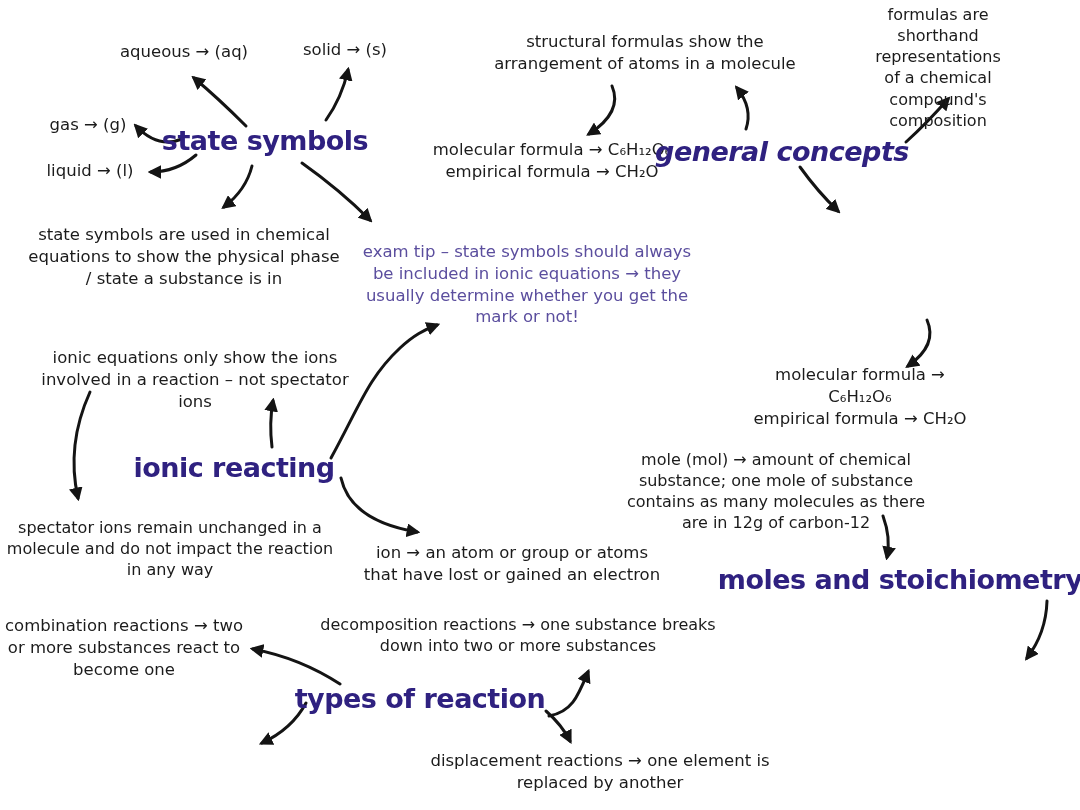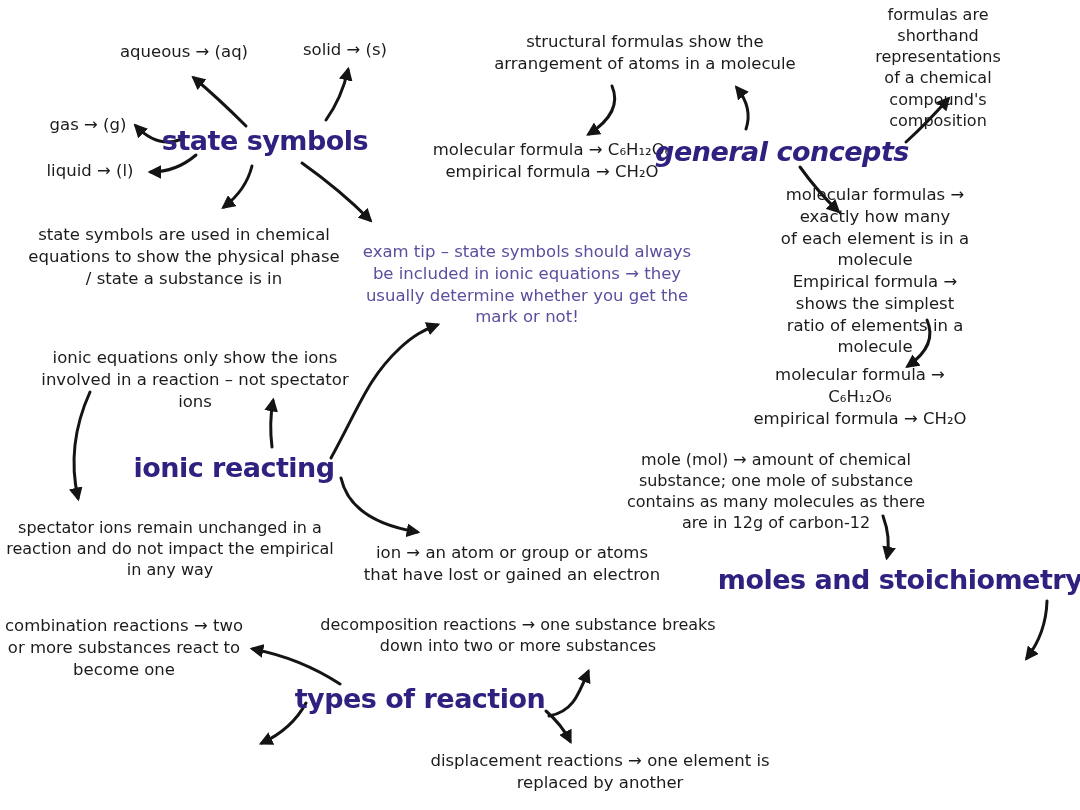--- a/index.html
+++ b/index.html
@@ -103,38 +103,34 @@
 / state a substance is in</div>
 
   <div class="node" style="left:645px; top:53px;">structural formulas show the
 arrangement of atoms in a molecule</div>
   <div class="node small-wide" style="left:938px; top:57px;">chemical formulas are shorthand
 representations of a chemical
 compound's composition</div>
   <div class="node" style="left:552px; top:161px;">molecular formula → C₆H₁₂O₆
 empirical formula → CH₂O</div>
   <div class="node heading" style="left:782px; top:152px;font-style:italic;">general concepts</div>
-  <div class="node" style="left:875px; top:271px;">molecular formulas → exactly how many
-of each element is in a molecule
-Empirical formula → shows the simplest
-ratio of elements in a molecule</div>
   <div class="node" style="left:860px; top:397px;">molecular formula → C₆H₁₂O₆
 empirical formula → CH₂O</div>
 
   <div class="node tip" style="left:527px; top:285px;">exam tip – state symbols should always
 be included in ionic equations → they
 usually determine whether you get the
 mark or not!</div>
 
   <div class="node" style="left:195px; top:380px;">ionic equations only show the ions
 involved in a reaction – not spectator
 ions</div>
   <div class="node heading" style="left:234px; top:468px;">ionic reacting</div>
   <div class="node small-wide" style="left:170px; top:549px;">spectator ions remain unchanged in a
-reaction and do not impact the empirical
+molecule and do not impact the reaction
 in any way</div>
   <div class="node" style="left:512px; top:564px;">ion → an atom or group or atoms
 that have lost or gained an electron</div>
 
   <div class="node small-wide" style="left:776px; top:491px;">mole (mol) → amount of chemical substance; one mole of substance
 contains as many molecules as there are in 12g of carbon-12</div>
   <div class="node heading" style="left:900px; top:580px;">moles and stoichiometry</div>
 
   <div class="node" style="left:124px; top:648px;">combination reactions → two
 or more substances react to

